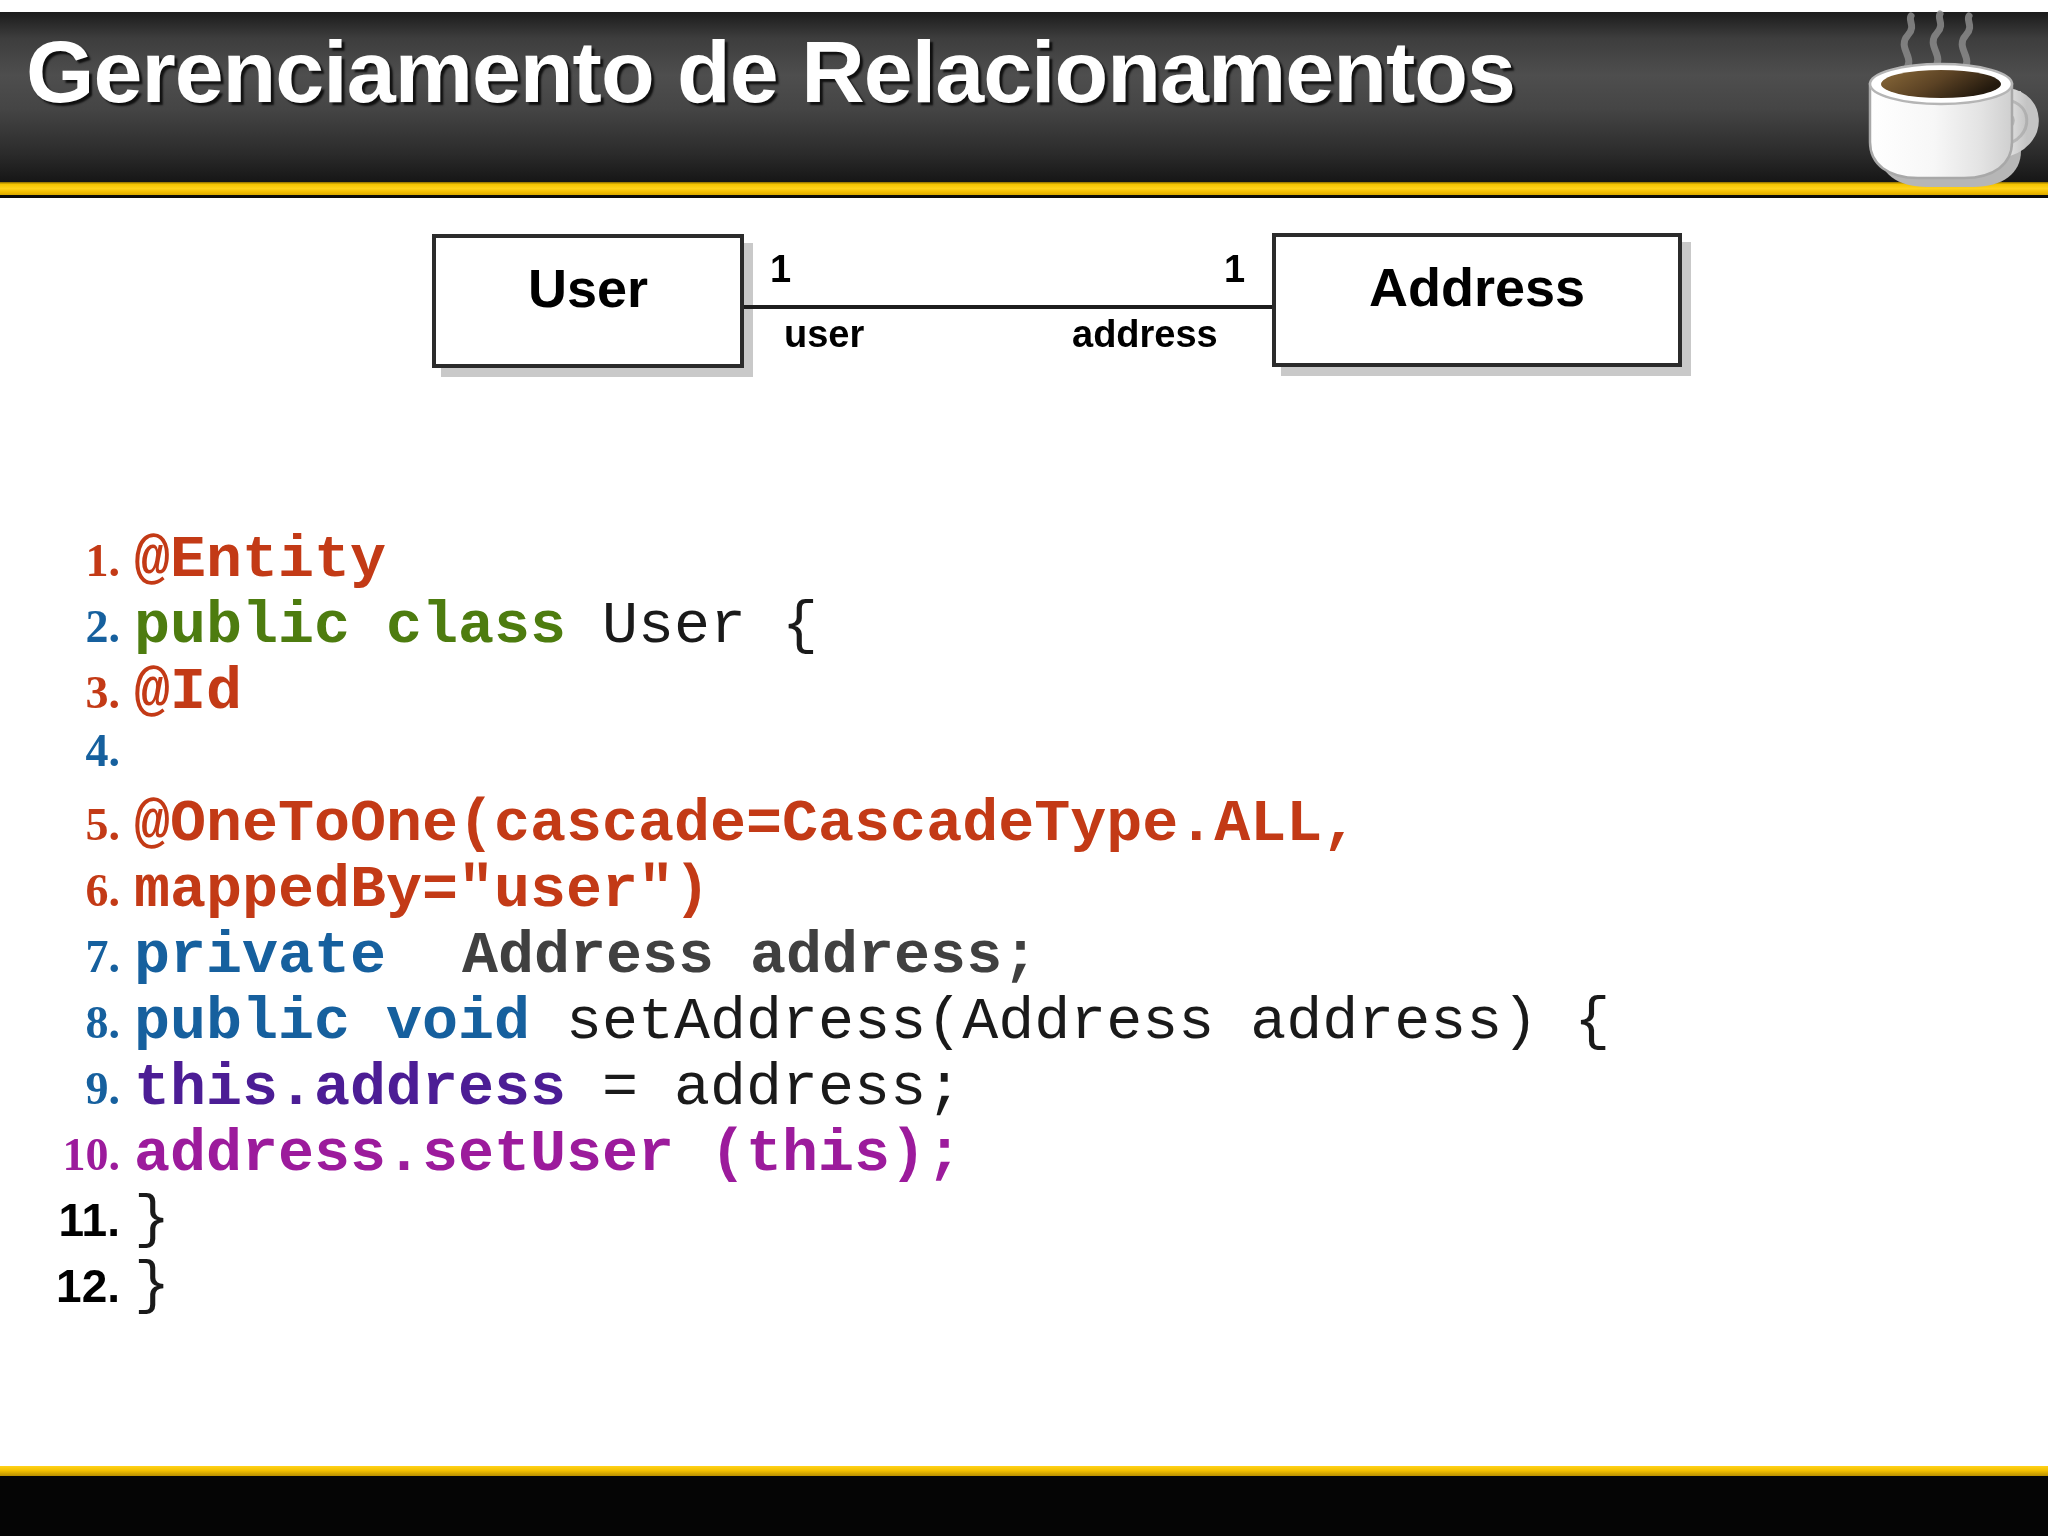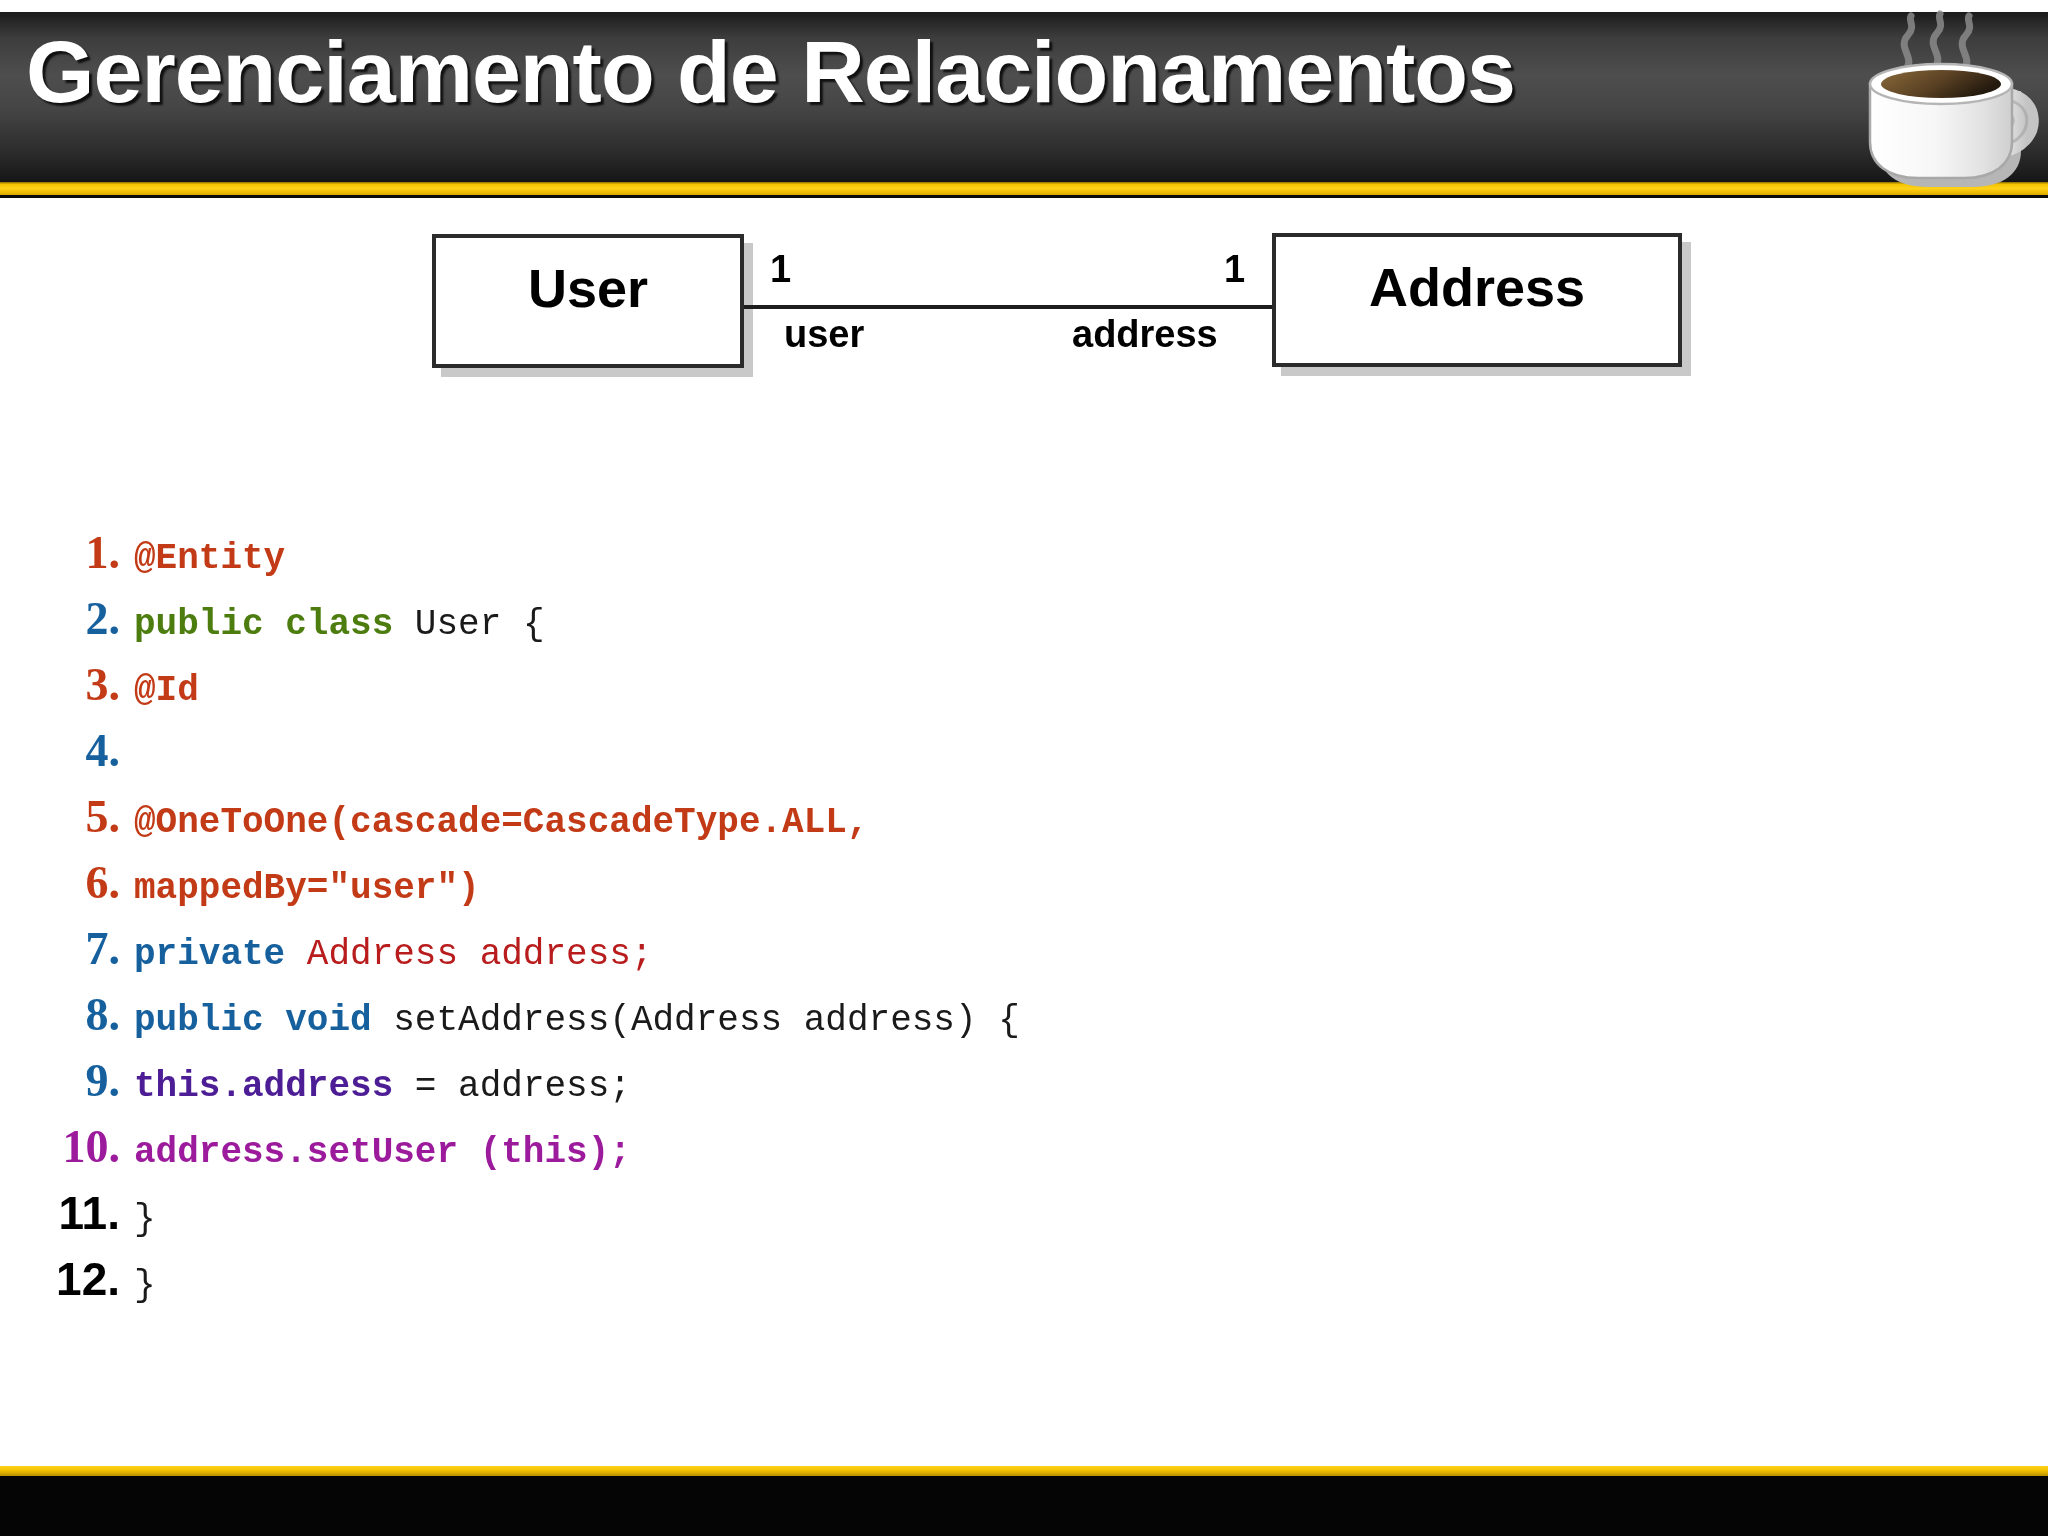--- a/index.html
+++ b/index.html
@@ -148,21 +148,21 @@
     text-align: right;
     padding-right: 14px;
     box-sizing: border-box;
     font-family: "Liberation Sans", sans-serif;
     font-weight: bold;
     font-size: 46px;
     line-height: 1;
   }
   .code-text {
     font-family: "Liberation Mono", monospace;
-    font-size: 36px;
+    font-size: 60px;
     line-height: 1;
     white-space: pre;
   }
 
   
   .slide-footer {
     position: absolute;
     left: 0;
     top: 1472px;
     width: 2048px;
@@ -285,21 +285,21 @@
     <div class="code-line">
       <div class="code-num" style="color: rgb(195, 58, 22); font-family: &quot;Liberation Serif&quot;, serif;">5.</div>
       <div class="code-text"><span style="color: rgb(195, 58, 22); font-weight: bold;">@OneToOne(cascade=CascadeType.ALL,</span></div>
     </div>
     <div class="code-line">
       <div class="code-num" style="color: rgb(195, 58, 22); font-family: &quot;Liberation Serif&quot;, serif;">6.</div>
       <div class="code-text"><span style="color: rgb(195, 58, 22); font-weight: bold;">mappedBy="user")</span></div>
     </div>
     <div class="code-line">
       <div class="code-num" style="color: rgb(22, 96, 158); font-family: &quot;Liberation Serif&quot;, serif;">7.</div>
-      <div class="code-text"><span style="color: rgb(22, 96, 158); font-weight: bold;">private </span><span style="color: #b91c1c; font-weight: normal;">Address address;</span></div>
+      <div class="code-text"><span style="color: rgb(22, 96, 158); font-weight: bold;">private </span><span style="color: #404040; font-weight: bold; margin-left: 40px;">Address address;</span></div>
     </div>
     <div class="code-line">
       <div class="code-num" style="color: rgb(22, 96, 158); font-family: &quot;Liberation Serif&quot;, serif;">8.</div>
       <div class="code-text"><span style="color: rgb(22, 96, 158); font-weight: bold;">public void </span><span style="color: rgb(26, 26, 26); font-weight: normal;">setAddress(Address address) {</span></div>
     </div>
     <div class="code-line">
       <div class="code-num" style="color: rgb(22, 96, 158); font-family: &quot;Liberation Serif&quot;, serif;">9.</div>
       <div class="code-text"><span style="color: #4c1d95; font-weight: bold;">this.address </span><span style="color: rgb(26, 26, 26); font-weight: normal;">= address;</span></div>
     </div>
     <div class="code-line">

